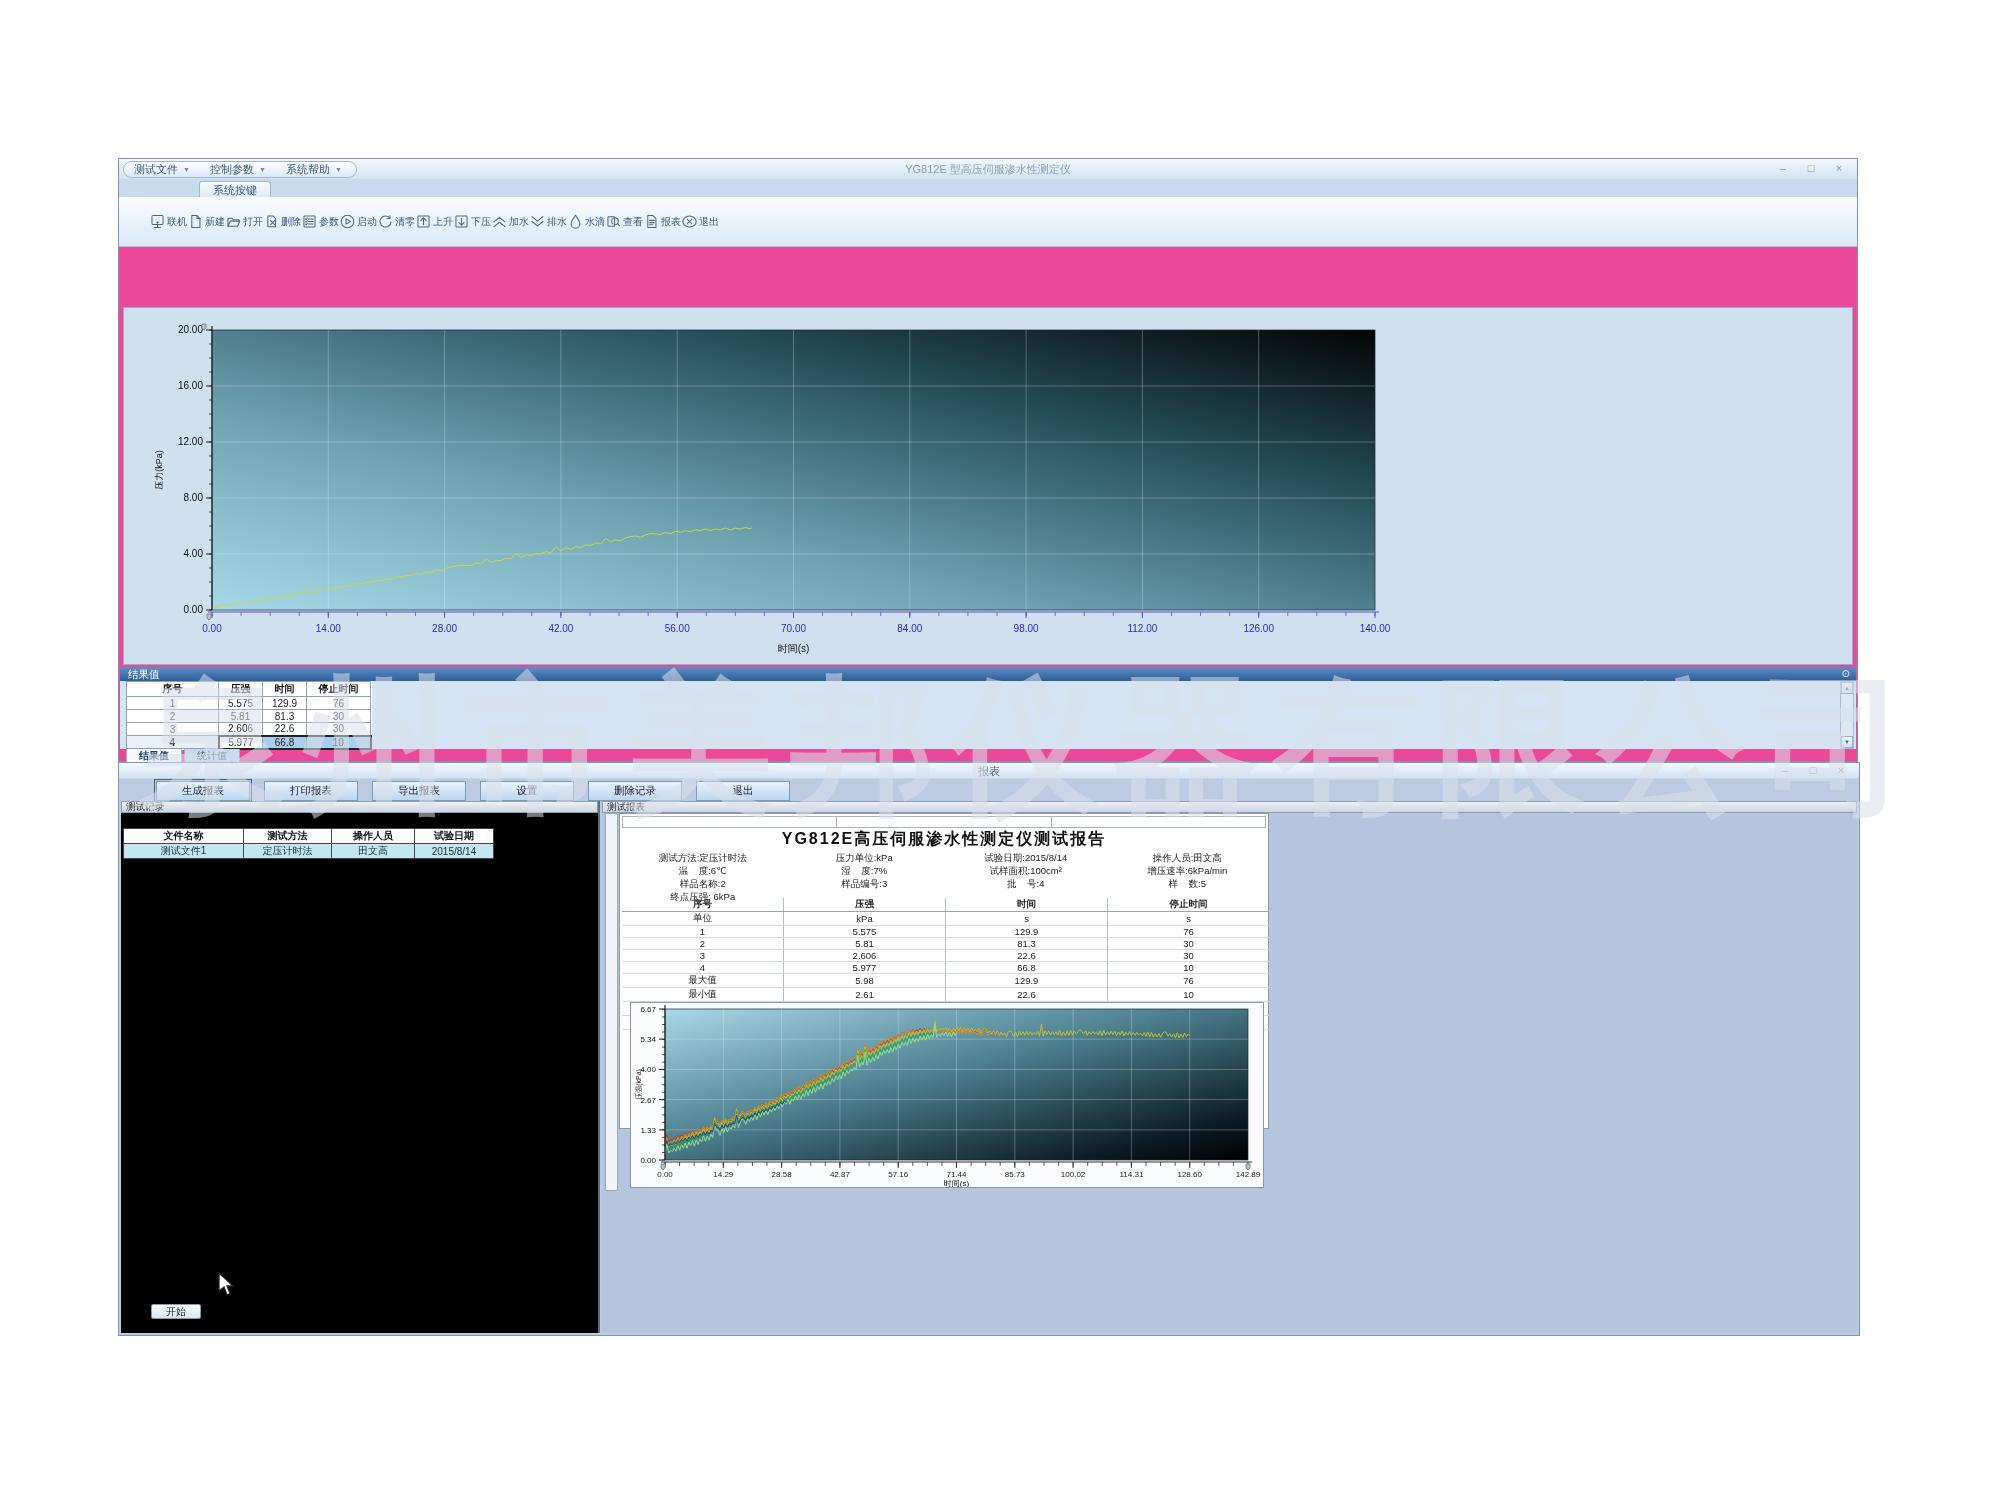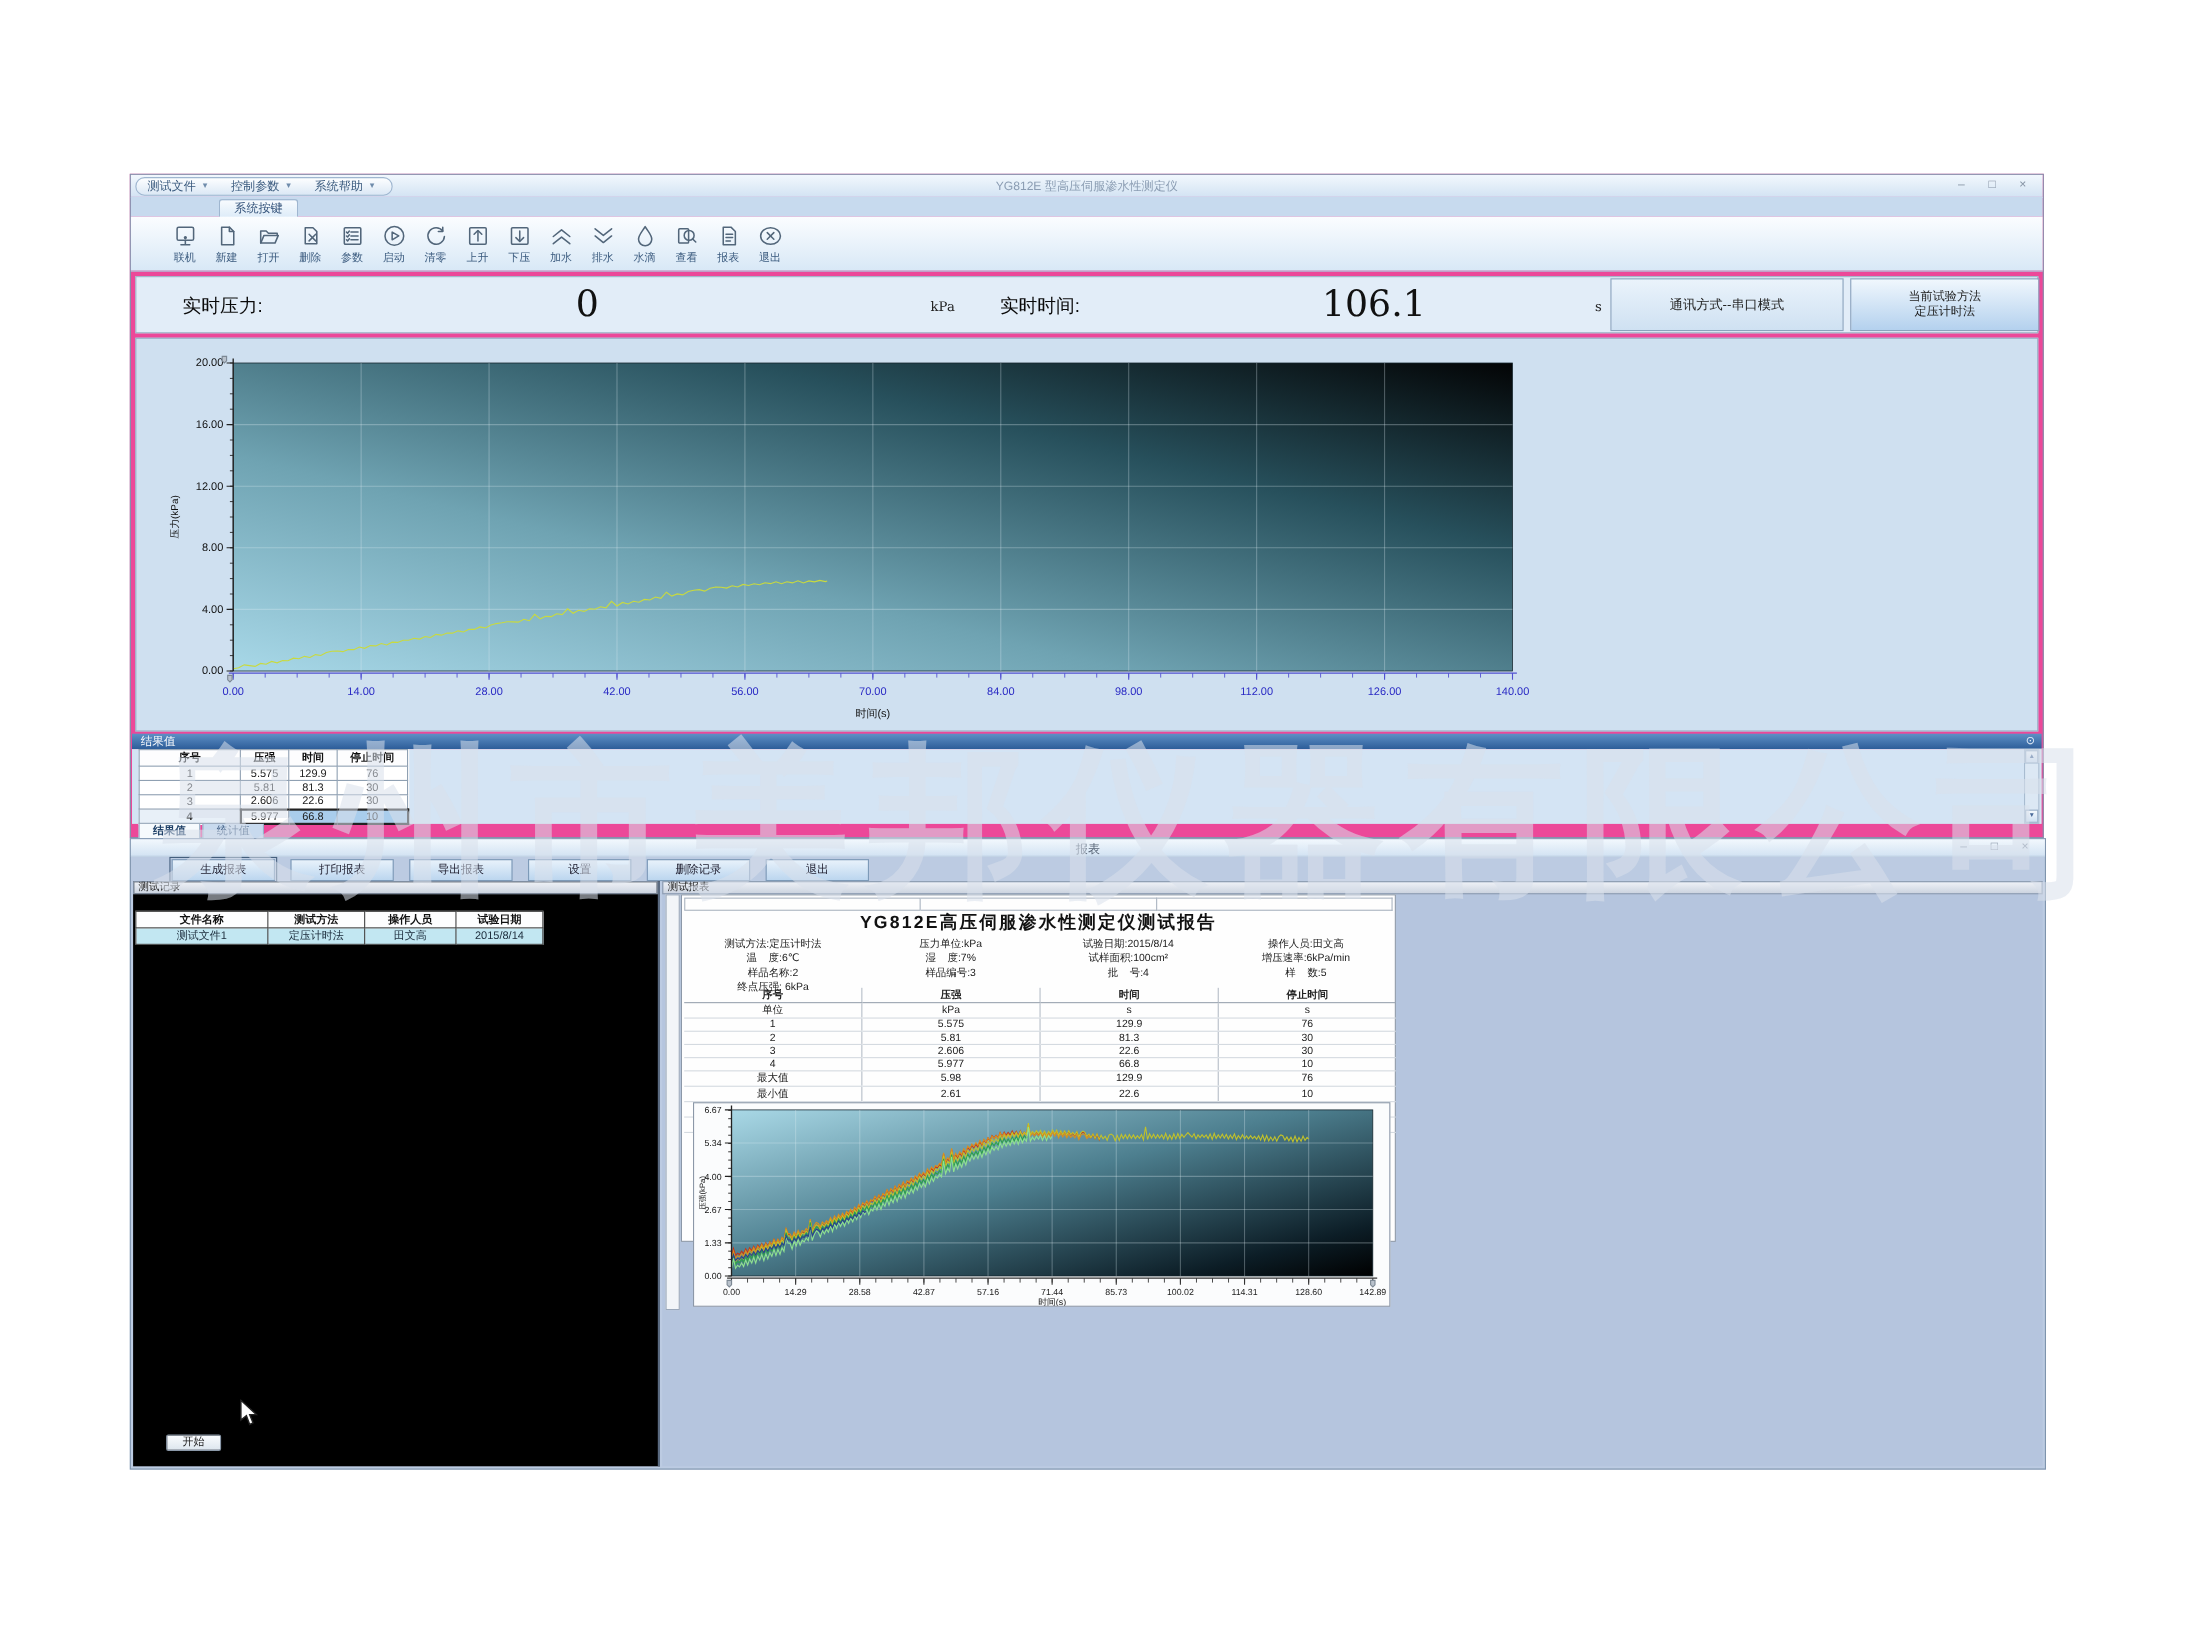--- a/index.html
+++ b/index.html
@@ -9,21 +9,21 @@
   .titlebar{position:absolute;left:0;right:0;top:0;height:20px;background:linear-gradient(#f2f8fd,#d3e3f3);border-bottom:1px solid #c2d4e6;}
   .win-title{position:absolute;left:0;right:0;top:3px;text-align:center;font-size:11px;color:#8a9cb2;}
   .win-controls{position:absolute;right:6px;top:1px;display:flex;gap:4px;}
   .win-controls span{display:inline-block;width:24px;height:16px;line-height:16px;text-align:center;color:#8895a6;font-size:11px;cursor:default;}
   .menu-pill{position:absolute;left:4px;top:2px;height:15px;padding:0 14px 0 10px;border:1px solid #9fb6d0;border-radius:9px;background:linear-gradient(#fdfeff,#dbe8f5);display:flex;align-items:center;gap:20px;}
   .menu-item{font-size:11px;color:#3a5a7e;display:flex;align-items:center;gap:5px;}
   .menu-item .arr{font-size:7px;color:#6f8cab;}
   .tabstrip{position:absolute;left:0;right:0;top:20px;height:18px;background:#c7daee;}
   .tab{position:absolute;left:80px;top:2px;width:70px;height:16px;line-height:16px;text-align:center;font-size:11px;color:#33527a;background:linear-gradient(#f8fbfe,#dcebf8);border:1px solid #9fb6d0;border-bottom:none;border-radius:3px 3px 0 0;}
   .toolbar{position:absolute;left:0;right:0;top:38px;height:50px;background:linear-gradient(#fbfdff,#d8e8f6);border-bottom:1px solid #b0c4da;display:flex;align-items:center;padding-left:30px;box-sizing:border-box;}
-  .tbtn{width:38px;display:flex;flex-direction:column;align-items:center;gap:1px;margin-right:0px;cursor:default;}
+  .tbtn{width:38px;display:flex;flex-direction:row;align-items:center;gap:1px;margin-right:0px;cursor:default;}
   .tbtn svg{width:23px;height:23px;}
   .tbtn .lbl{font-size:10px;color:#3a5a7e;white-space:nowrap;}
   .status-panel{position:absolute;left:4px;right:4px;top:92px;height:52px;background:#e2edf8;border:1px solid #9fb2c6;box-sizing:border-box;}
   .sp-label{position:absolute;top:15px;font-size:17px;color:#0a0a0a;}
   .sp-big{position:absolute;top:4px;font-family:"DejaVu Serif","Liberation Serif",serif;font-size:33px;color:#111;text-align:center;}
   .sp-unit{position:absolute;top:20px;font-size:12px;color:#222;font-family:"DejaVu Serif",serif;}
   .comm-btn{position:absolute;left:1340px;top:1px;width:212px;height:48px;background:linear-gradient(#eaf3fb,#cfe1f2);border:1px solid #8aa2bd;box-sizing:border-box;font-size:12px;color:#222;display:flex;align-items:center;justify-content:center;}
   .method-btn{position:absolute;left:1558px;top:1px;width:172px;height:48px;background:linear-gradient(#f0f7fd,#b4d1ee);border:1px solid #8aa2bd;box-sizing:border-box;font-size:11px;color:#222;display:flex;flex-direction:column;align-items:center;justify-content:center;line-height:13px;}
   .chart-panel{position:absolute;left:4px;right:4px;top:148px;height:358px;background:#cfe0f0;border:1px solid #97aec6;box-sizing:border-box;}
   .chart-panel svg{position:absolute;left:0;top:0;}
@@ -249,33 +249,20 @@
             <g fill="none" stroke="#52667a" stroke-width="1.4" stroke-linejoin="round" stroke-linecap="round">
               <ellipse cx="11.5" cy="11.5" rx="9" ry="7.5"></ellipse>
               <line x1="8.5" y1="8.5" x2="14.5" y2="14.5"></line>
               <line x1="14.5" y1="8.5" x2="8.5" y2="14.5"></line>
             </g>
           </svg>
           <span class="lbl">退出</span>
         </div>
       </div>
 
-    <div class="status-panel">
-      <span class="sp-label" style="left:42px;">实时压力:</span>
-      <span class="sp-big" style="left:300px;width:220px;">0</span>
-      <span class="sp-unit" style="left:722px;">kPa</span>
-      <span class="sp-label" style="left:785px;">实时时间:</span>
-      <span class="sp-big" style="left:980px;width:290px;">106.1</span>
-      <span class="sp-unit" style="left:1326px;">s</span>
-      <div class="comm-btn">通讯方式--串口模式</div>
-      <div class="method-btn">
-        <span>当前试验方法</span>
-        <span>定压计时法</span>
-      </div>
-    </div>
 
     <div class="chart-panel">
       <svg id="main-chart" width="1732" height="356" viewBox="0 0 1732 356">
           <defs>
             <linearGradient id="gmain-chart" x1="0" y1="1" x2="1" y2="0">
               <stop offset="0" stop-color="#a8d8e8"></stop>
               <stop offset="0.35" stop-color="#6fa3b2"></stop>
               <stop offset="0.7" stop-color="#27505c"></stop>
               <stop offset="1" stop-color="#030405"></stop>
             </linearGradient>

